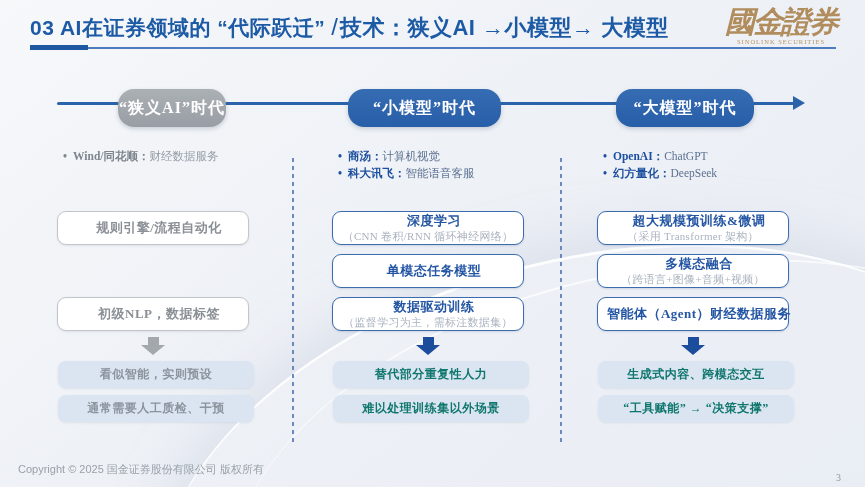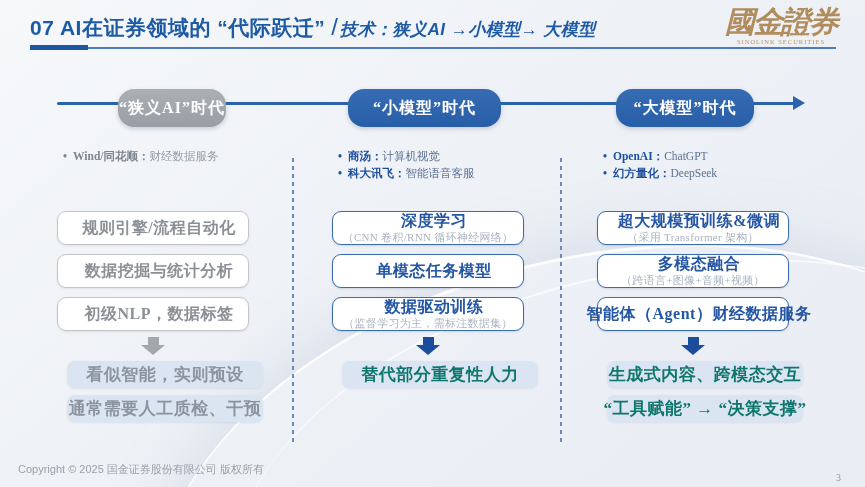--- a/index.html
+++ b/index.html
@@ -17,21 +17,21 @@
     border-radius:50%; border-top:3px solid rgba(255,255,255,0.85);
     box-shadow: 0 -18px 45px rgba(205,214,228,0.5); transform:rotate(-14deg); }
   .swoosh2 { position:absolute; right:-260px; bottom:-300px; width:900px; height:520px;
     border-radius:50%; border-top:2px solid rgba(255,255,255,0.7); transform:rotate(-10deg); }
 
   
   .header-title { position:absolute; left:30px; top:13px; color:#1d5aa5; white-space:nowrap;
     font-family:"Liberation Sans","DejaVu Sans",sans-serif; }
   .title-main { font-size:21px; font-weight:bold; letter-spacing:0.5px; }
   .title-slash { font-size:24px; font-weight:400; margin:0 2px 0 6px; }
-  .title-sub { font-size:17px; font-weight:600; letter-spacing:0.5px;font-style:italic; }
+  .title-sub { font-size:22px; font-weight:600; letter-spacing:0.5px; }
 
   .header-rule-thick { position:absolute; left:30px; top:45px; width:58px; height:5px; background:#1d57a2; }
   .header-rule-thin  { position:absolute; left:88px; top:47px; width:748px; height:2px; background:#4c7cbd; }
 
   .logo { position:absolute; right:28px; top:4px; text-align:center; color:#b18c5d; }
   .logo-cn { font-size:30px; font-weight:bold; font-style:italic; letter-spacing:-2px;
     font-family:"Liberation Serif","DejaVu Serif",serif; line-height:36px; }
   .logo-en { font-size:6.5px; letter-spacing:1px; color:#b79465; margin-top:-2px;
     font-family:"Liberation Serif","DejaVu Serif",serif; }
 
@@ -67,56 +67,56 @@
   .col2 .bullet-dot, .col2 .bullet-label,
   .col3 .bullet-dot, .col3 .bullet-label { color:#1d4f9f; font-weight:bold; }
   .col2 .bullet-text, .col3 .bullet-text { color:#5c7191; }
 
   .box { position:absolute; left:2px; width:192px; height:34px; background:#ffffff;
     border-radius:9px; display:flex; flex-direction:column; align-items:center; justify-content:center;
     line-height:1.15; }
   .box-r1 { top:63px; } .box-r2 { top:106px; } .box-r3 { top:149px; }
   .col1 .box { border:1px solid #c2c6ca; box-shadow:0 1px 2px rgba(120,130,140,0.15); }
   .col2 .box, .col3 .box { border:1.5px solid #3a6cae; box-shadow:0 1px 2px rgba(60,90,140,0.18); }
-  .box-title { font-size:16px; font-weight:bold; letter-spacing:0.5px; white-space:nowrap;margin-left:12px; }
+  .box-title { font-size:13px; font-weight:bold; letter-spacing:0.5px; white-space:nowrap;margin-left:12px; }
   .col1 .box-title { color:#8b9097; font-weight:600; }
   .col2 .box-title, .col3 .box-title { color:#2456a4; }
   .box-sub { font-size:11px; color:#a9b2bf; letter-spacing:0.3px; white-space:nowrap; margin-top:1px; }
   .box-sub:empty { display:none; }
 
   .down-arrow { position:absolute; left:50%; transform:translateX(-50%); top:189px; width:24px; height:18px; }
   .down-arrow .stem { margin:0 auto; width:11px; height:8px; }
   .down-arrow .head { margin:0 auto; width:0; height:0;
     border-left:12px solid transparent; border-right:12px solid transparent; }
   .col1 .stem { background:#a3a8ad; } .col1 .head { border-top:10px solid #a3a8ad; }
   .col2 .stem, .col3 .stem { background:#1c4d9d; }
   .col2 .head, .col3 .head { border-top:10px solid #1c4d9d; }
 
-  .result { position:absolute; left:12px; width:196px; height:27px; background:#dbe5f1;
+  .result { position:absolute; left:3px; width:196px; height:27px; background:#dbe5f1;
     border-radius:8px; display:flex; align-items:center; justify-content:center;
-    font-size:17px; letter-spacing:0.5px; white-space:nowrap; box-shadow:0 1px 2px rgba(120,140,170,0.15); }
+    font-size:12px; letter-spacing:0.5px; white-space:nowrap; box-shadow:0 1px 2px rgba(120,140,170,0.15); }
   .result-r1 { top:213px; } .result-r2 { top:247px; }
   .col1 .result { color:#8b939d; font-weight:600; }
   .col2 .result, .col3 .result { color:#0f766e; font-weight:bold; }
 
   
   .copyright { position:absolute; left:18px; bottom:10px; font-size:11px; color:#9aa1a9;
     font-family:"Liberation Sans","DejaVu Sans",sans-serif; }
   .page-number { position:absolute; right:24px; bottom:4px; font-size:10px; color:#8f959c; }
 </style>
 </head>
 <body>
 
 <div class="slide">
 
   <div class="swoosh"></div>
   <div class="swoosh2"></div>
 
   <div class="header-title">
-    <span class="title-main">07 AI在证券领域的 “代际跃迁”</span><span class="title-slash">/</span><span class="title-sub">技术：狭义AI →小模型→ 大模型</span>
+    <span class="title-main">03 AI在证券领域的 “代际跃迁”</span><span class="title-slash">/</span><span class="title-sub">技术：狭义AI →小模型→ 大模型</span>
   </div>
   <div class="header-rule-thick"></div>
   <div class="header-rule-thin"></div>
 
   <div class="logo">
     <div class="logo-cn">國金證券</div>
     <div class="logo-en">SINOLINK SECURITIES</div>
   </div>
 
   <div class="tl-line"></div>
@@ -127,24 +127,20 @@
 
   <div class="divider divider-left"></div>
   <div class="divider divider-right"></div>
 
   <div class="col col1">
     <div class="bullets">
       <div><span class="bullet-dot">•</span><span class="bullet-label">Wind/同花顺：</span><span class="bullet-text">财经数据服务</span></div>
     </div>
     <div class="box box-r1">
       <div class="box-title">规则引擎/流程自动化</div>
-
-    </div>
-    <div class="box box-r2">
-      <div class="box-title">数据挖掘与统计分析</div>
 
     </div>
     <div class="box box-r3">
       <div class="box-title">初级NLP，数据标签</div>
 
     </div>
     <div class="down-arrow">
         <div class="stem"></div>
         <div class="head"></div>
       </div>
@@ -167,20 +163,21 @@
     </div>
     <div class="box box-r3">
       <div class="box-title">数据驱动训练</div>
       <div class="box-sub">（监督学习为主，需标注数据集）</div>
     </div>
     <div class="down-arrow">
         <div class="stem"></div>
         <div class="head"></div>
       </div>
     <div class="result result-r1">替代部分重复性人力</div>
+    <div class="result result-r2">难以处理训练集以外场景</div>
   </div>
 
   <div class="col col3">
     <div class="bullets">
       <div><span class="bullet-dot">•</span><span class="bullet-label">OpenAI：</span><span class="bullet-text">ChatGPT</span></div>
       <div><span class="bullet-dot">•</span><span class="bullet-label">幻方量化：</span><span class="bullet-text">DeepSeek</span></div>
     </div>
     <div class="box box-r1">
       <div class="box-title">超大规模预训练&amp;微调</div>
       <div class="box-sub">（采用 Transformer 架构）</div>

